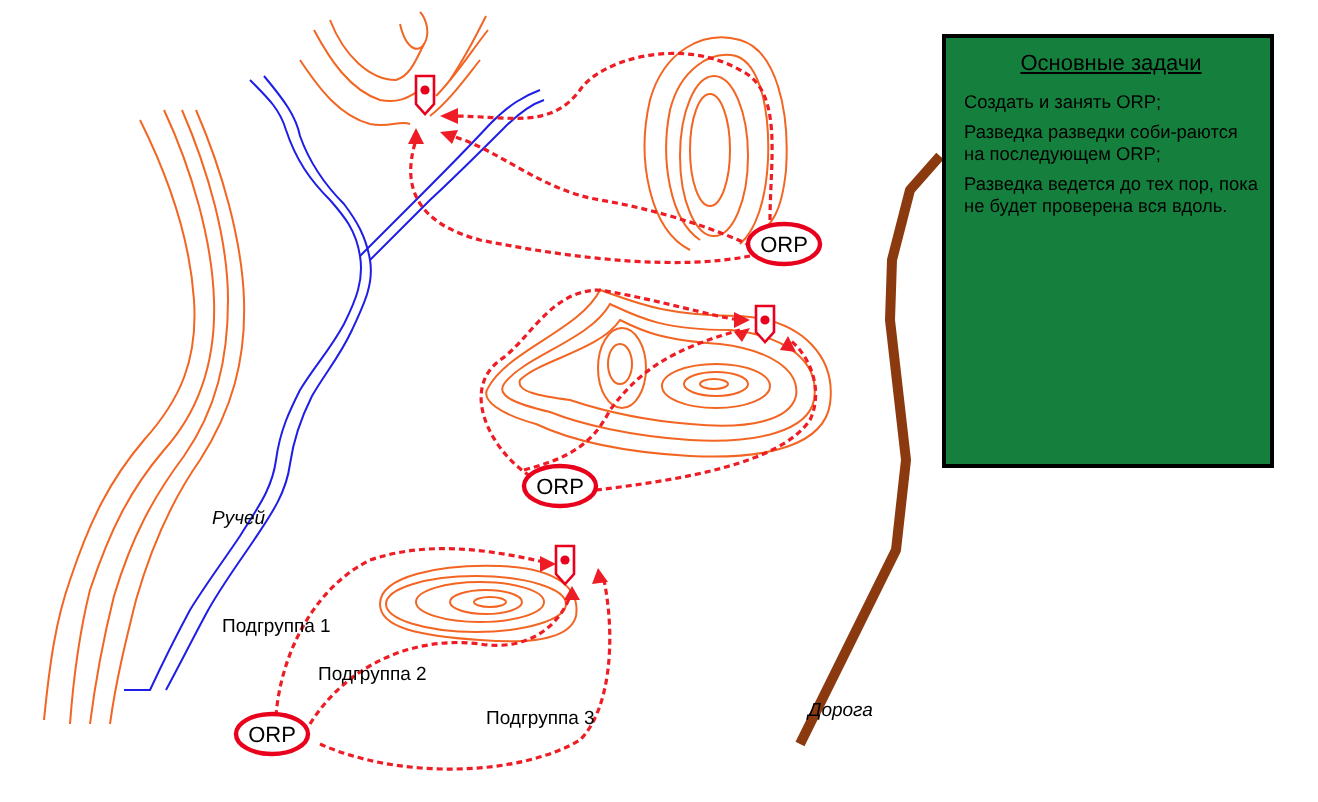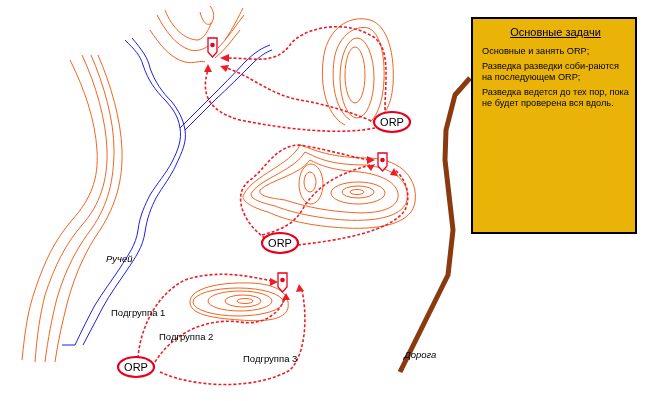--- a/index.html
+++ b/index.html
@@ -10,21 +10,21 @@
   .route { fill:none; stroke:#ee1c24; stroke-width:1.6; stroke-dasharray:3 2; }
   .road { fill:none; stroke:#8b3a0f; stroke-width:5; stroke-linejoin:round; }
   .orp-ellipse { fill:#fff; stroke:#e8001c; stroke-width:2.2; }
   .orp-text { font-family:"Liberation Sans", sans-serif; font-size:11px; fill:#000; }
   .lbl { font-family:"Liberation Sans", sans-serif; font-size:9.5px; fill:#000; }
   .lbl-it { font-family:"Liberation Sans", sans-serif; font-size:9.5px; font-style:italic; fill:#000; }
   .marker { fill:#fff; stroke:#e8001c; stroke-width:1.3; }
   .marker-dot { fill:#e8001c; }
   .arrowhead { fill:#ee1c24; }
 
-  .tasks-box { position:absolute; left:471px; top:17px; width:166px; height:217px; border:2px solid #000; background:#eab308; box-sizing:border-box; padding:6px 6px 6px 9px; }
+  .tasks-box { position:absolute; left:471px; top:17px; width:166px; height:217px; border:2px solid #000; background:#15803d; box-sizing:border-box; padding:6px 6px 6px 9px; }
   .tasks-title { font-size:11px; font-weight:normal; text-align:center; text-decoration:underline; margin:1px 0 8px 0; color:#000; }
   .tasks-list { margin:0; padding:0; list-style:none; }
   .tasks-list li { font-size:9.2px; line-height:11px; color:#000; margin-bottom:4px; }
 </style>
 </head>
 <body>
 
 <svg class="map" width="659" height="401" viewBox="0 0 659 401">
 
   <g>
@@ -138,17 +138,17 @@
   </g>
 
   <text class="lbl" x="111" y="316">Подгруппа 1</text>
   <text class="lbl" x="159" y="340">Подгруппа 2</text>
   <text class="lbl" x="243" y="362">Подгруппа 3</text>
 </svg>
 
 <div class="tasks-box">
   <div class="tasks-title">Основные задачи</div>
   <ul class="tasks-list">
-    <li>Основные и занять ORP;</li>
+    <li>Создать и занять ORP;</li>
     <li>Разведка разведки соби-раются на последующем ORP;</li>
     <li>Разведка ведется до тех пор, пока не будет проверена вся вдоль.</li>
   </ul>
 </div>
 
 </body></html>

